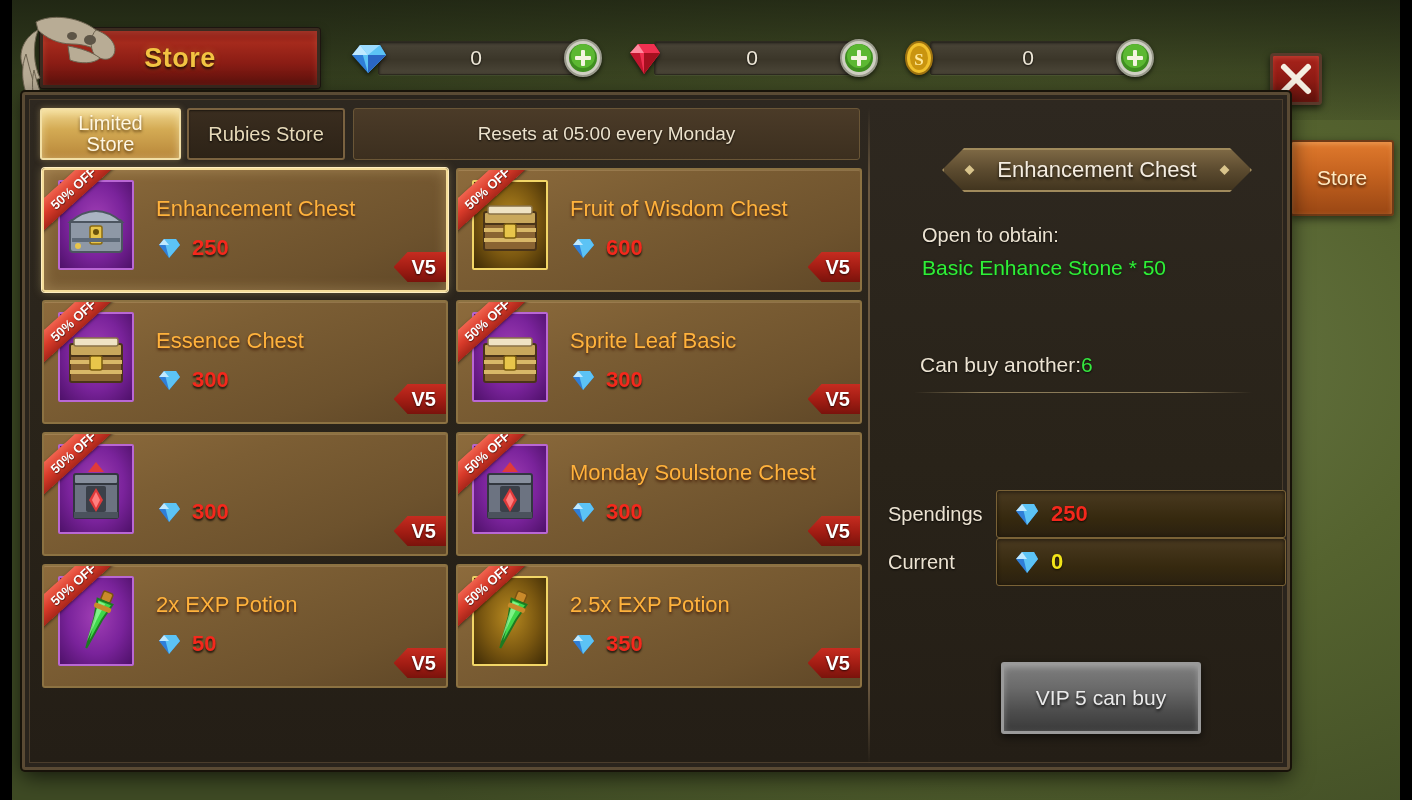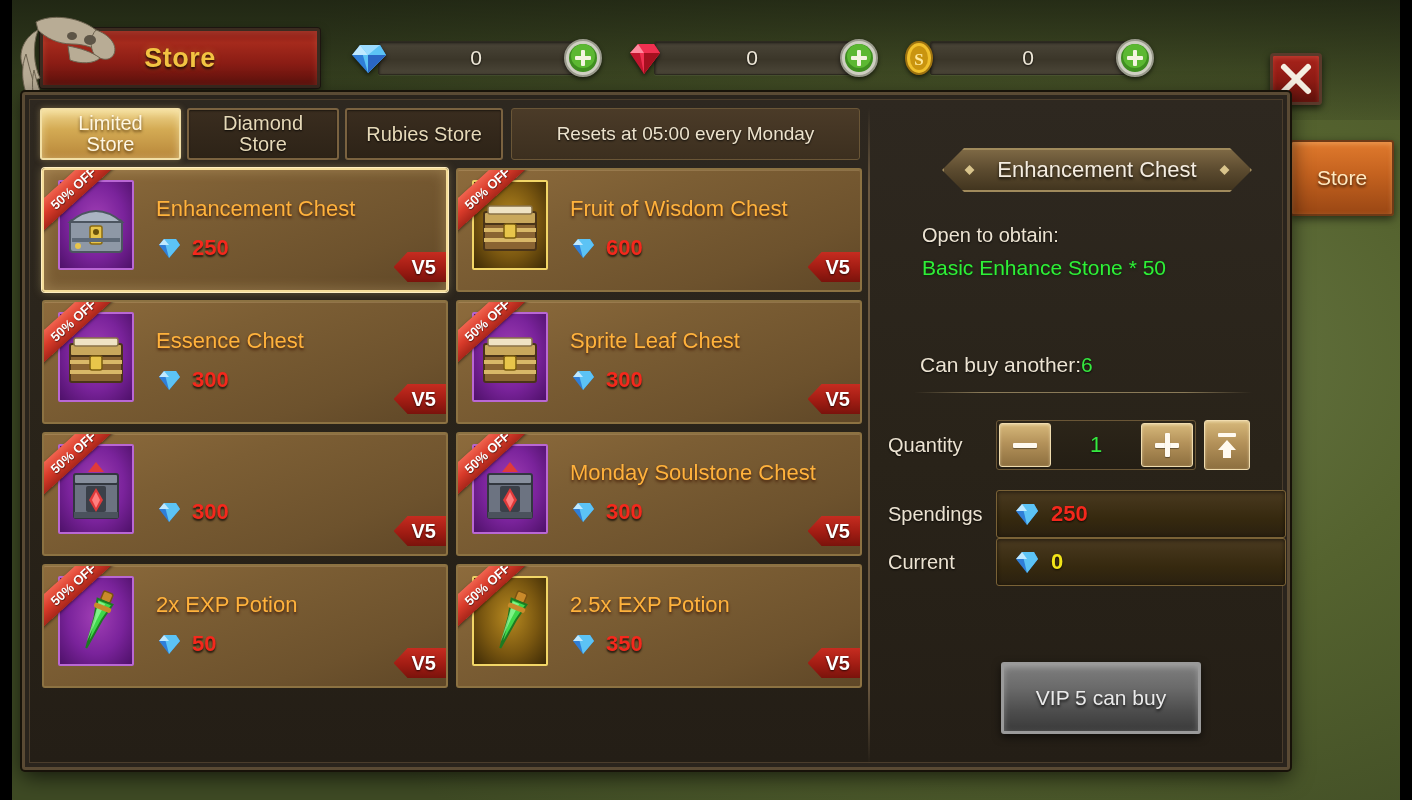--- a/index.html
+++ b/index.html
@@ -429,23 +429,20 @@
   </div>
 
   <div class="dialog">
     <div class="dialog-inner">
       <div class="divider-v"></div>
 
       <div class="tabbar">
         <div class="tab tab-limited active">
           <span>Limited Store</span>
         </div>
-        <div class="tab tab-diamond inactive">
-          <span>Diamond Store</span>
-        </div>
         <div class="tab tab-rubies inactive">
           <span>Rubies Store</span>
         </div>
         <div class="reset-note">
           <span>Resets at 05:00 every Monday</span>
         </div>
       </div>
 
       <div class="grid">
 
@@ -540,21 +537,21 @@
               <rect x="10" y="30" width="52" height="12" rx="2" fill="#c9a85c" stroke="#4a3418" stroke-width="2"></rect>
               <rect x="14" y="24" width="44" height="8" rx="2" fill="#efe3c4" stroke="#8a7348" stroke-width="1.5"></rect>
               <rect x="10" y="46" width="52" height="4" fill="#d9b868"></rect>
               <rect x="10" y="56" width="52" height="4" fill="#d9b868"></rect>
               <rect x="30" y="42" width="12" height="14" rx="2" fill="#e8c54a" stroke="#7a5c0f" stroke-width="1.5"></rect>
             </svg>
           </div>
           <div class="ribbon">
             <span>50% OFF</span>
           </div>
-          <div class="card-name">Sprite Leaf Chest</div>
+          <div class="card-name">Sprite Leaf Basic</div>
           <div class="card-price-row">
             <svg class="gem" viewBox="0 0 26 26">
               <path d="M3 10 L8 4 L20 4 L24 10 L13 23 Z" fill="#2f7ed8"></path>
               <path d="M8 4 L20 4 L24 10 L13 23 Z" fill="#5cc3f5"></path>
               <path d="M8 4 L13 10 L3 10 Z" fill="#bfe9ff"></path>
             </svg>
             <span>300</span>
           </div>
           <div class="vip-tag">
             <span>V5</span>
@@ -684,39 +681,20 @@
         </div>
 
         <div class="obtain-label">Open to obtain:</div>
         <div class="obtain-value">Basic Enhance Stone * 50</div>
 
         <div class="canbuy">
           <span>Can buy another:</span><b>6</b>
         </div>
         <div class="hr"></div>
 
-        <div class="row qty-row">
-          <div class="row-label">Quantity</div>
-          <div class="stepper">
-            <div class="step-btn">
-              <div class="bar-h"></div>
-            </div>
-            <div class="step-val">1</div>
-            <div class="step-btn" style="position:relative">
-              <div class="bar-h"></div>
-              <div class="bar-v"></div>
-            </div>
-          </div>
-          <div class="max-btn">
-            <svg width="30" height="32" viewBox="0 0 30 32">
-              <rect x="6" y="4" width="18" height="4" rx="1" fill="#fffaf0"></rect>
-              <path d="M15 11 L24 21 L19 21 L19 29 L11 29 L11 21 L6 21 Z" fill="#fffaf0"></path>
-            </svg>
-          </div>
-        </div>
 
         <div class="row value-row spend-row">
           <div class="row-label">Spendings</div>
           <div class="value-box">
             <svg class="gem" viewBox="0 0 28 28">
               <path d="M3 11 L9 4 L21 4 L25 11 L14 25 Z" fill="#2f7ed8"></path>
               <path d="M9 4 L21 4 L25 11 L14 25 Z" fill="#5cc3f5"></path>
               <path d="M9 4 L14 11 L3 11 Z" fill="#bfe9ff"></path>
             </svg>
             <span class="val-red">250</span>

